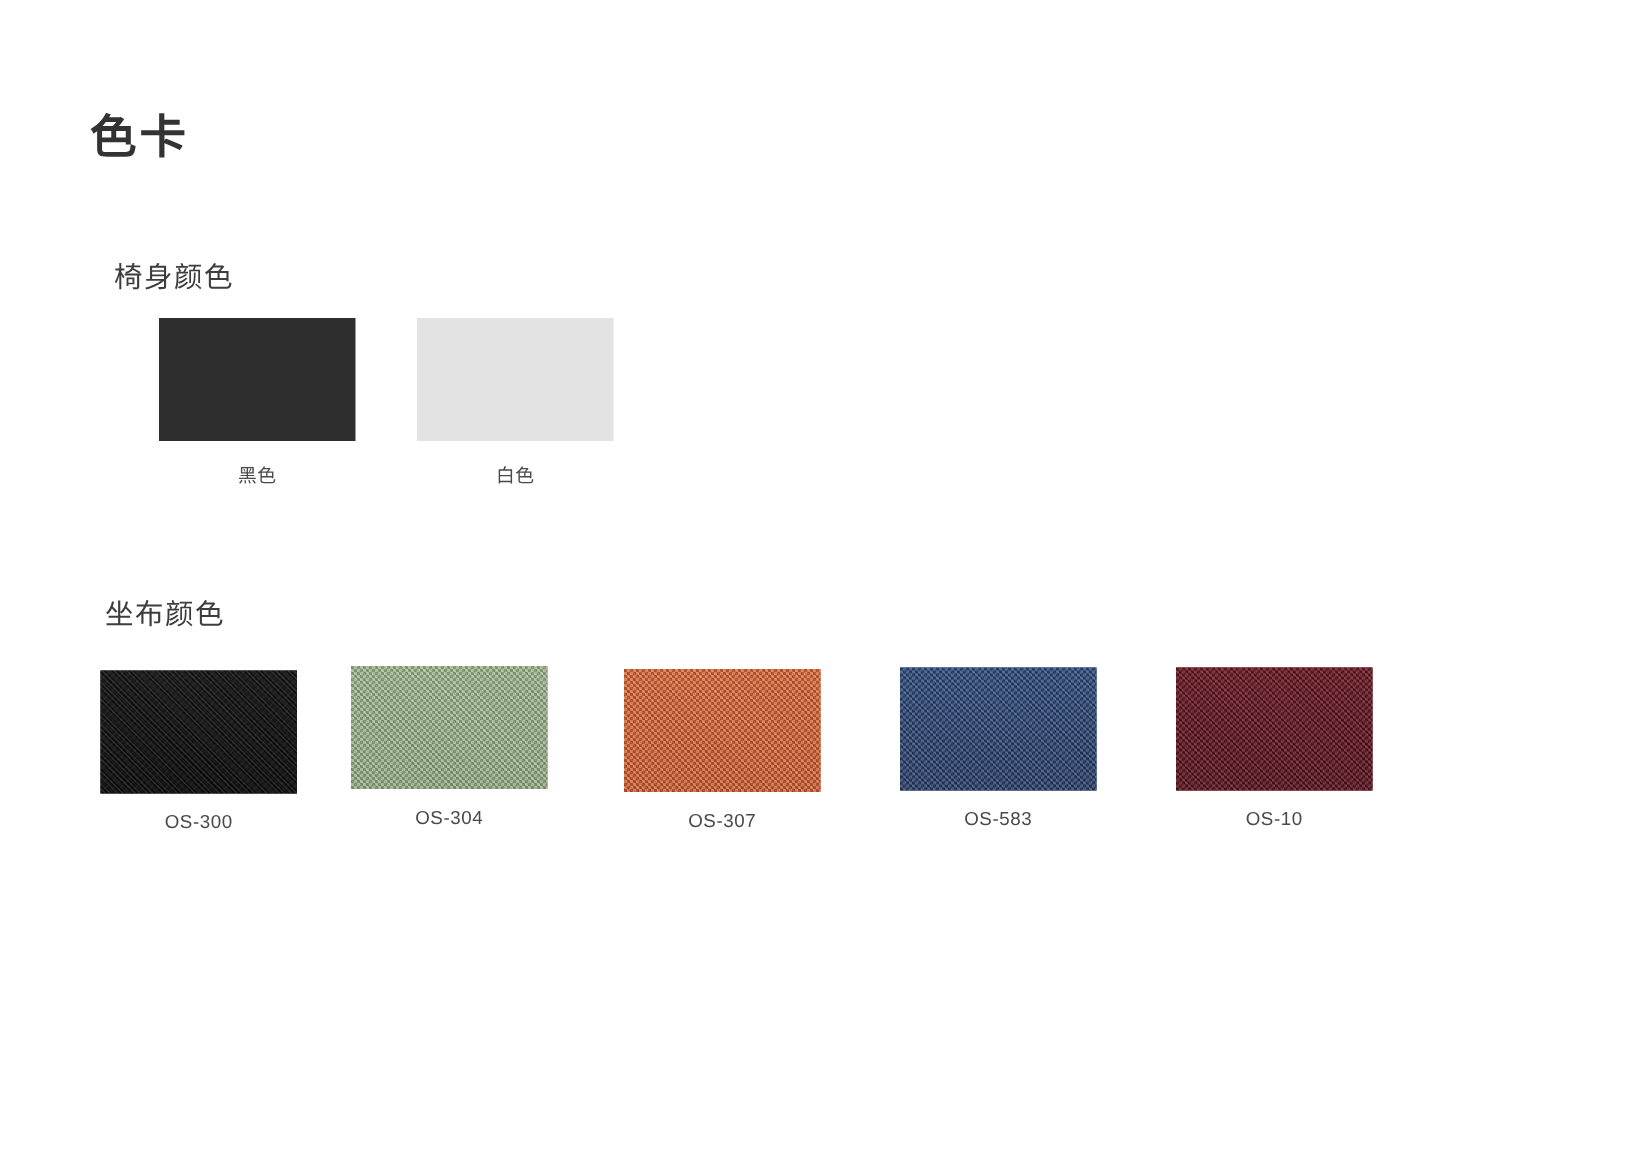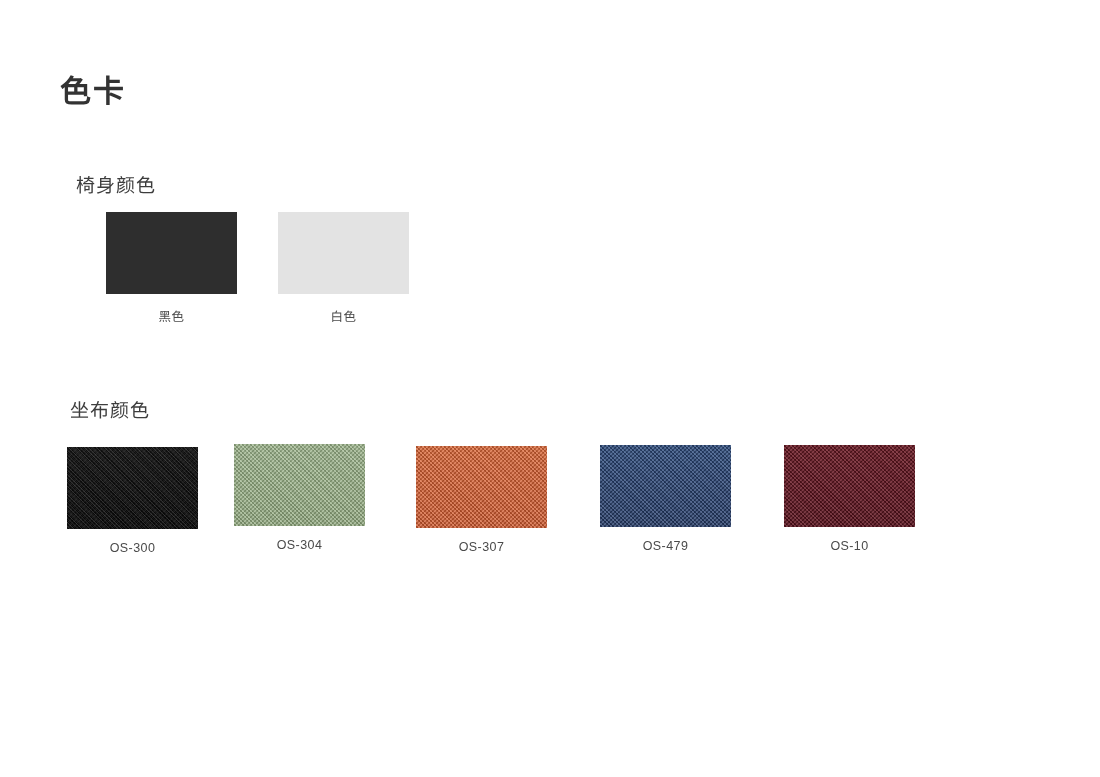--- a/index.html
+++ b/index.html
@@ -194,21 +194,21 @@
       <span class="swatch-label">OS-304</span>
     </div>
 
     <div class="swatch-item" style="left:416px; top:446px;">
       <span class="swatch-chip chip-weave chip-os307"></span>
       <span class="swatch-label">OS-307</span>
     </div>
 
     <div class="swatch-item" style="left:600px; top:445px;">
       <span class="swatch-chip chip-weave chip-os308"></span>
-      <span class="swatch-label">OS-479</span>
+      <span class="swatch-label">OS-583</span>
     </div>
 
     <div class="swatch-item" style="left:784px; top:445px;">
       <span class="swatch-chip chip-weave chip-os10"></span>
       <span class="swatch-label">OS-10</span>
     </div>
 
   </div>
 
 </div>

